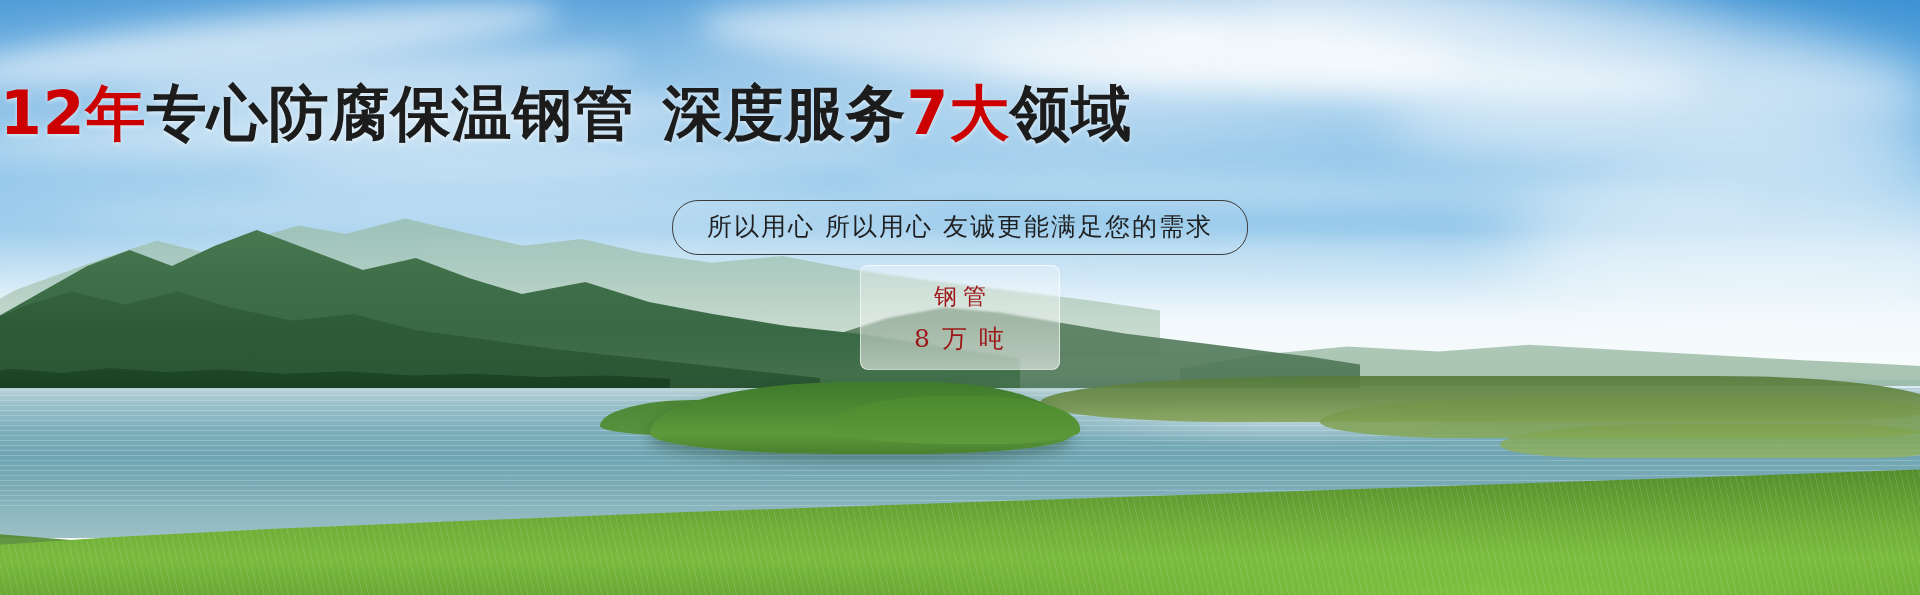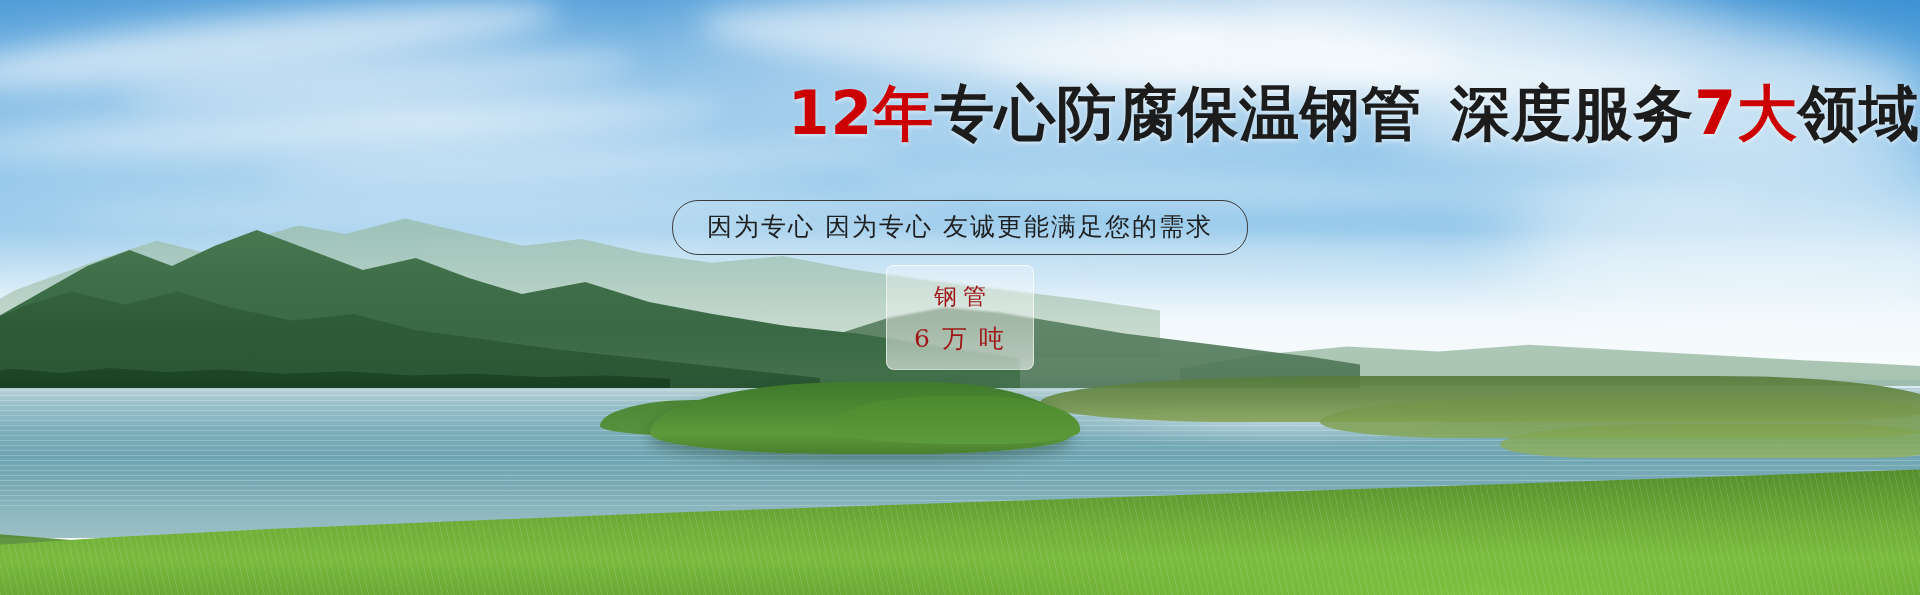--- a/index.html
+++ b/index.html
@@ -140,42 +140,42 @@
   .fg-left-shore {
     position:absolute; left:0; bottom:0; width:340px; height:92px;
     background:linear-gradient(to bottom, #4a832a 0%, #5d9731 100%);
     clip-path:polygon(0% 34%, 20% 40%, 44% 48%, 70% 58%, 100% 70%, 100% 100%, 0% 100%);
     opacity:.9;
   }
 
   
   .headline {
     position:absolute; left:0; right:0; top:83px;
-    text-align:right; white-space:nowrap;
+    text-align:left; white-space:nowrap;
     font-size:60px; font-weight:bold; letter-spacing:1px; line-height:1;
     font-family:"DejaVu Sans","Liberation Sans",sans-serif;
     text-shadow:0 2px 4px rgba(255,255,255,.55);
   }
   .hl-red   { color:#cc0000; }
   .hl-black { color:#1c1c1c; }
   .hl-gap   { display:inline-block; width:28px; }
 
   .subtitle-pill {
     position:absolute; left:50%; top:200px; transform:translateX(-50%);
     padding:9px 34px 11px;
     border:1.6px solid #3c3c3c; border-radius:26px;
     color:#1f1f1f; font-size:25px; letter-spacing:2px; white-space:nowrap;
     font-family:"DejaVu Sans","Liberation Sans",sans-serif;
     background:rgba(255,255,255,.06);
   }
 
   
   .cards { position:absolute; left:50%; top:265px; transform:translateX(-50%); display:flex; gap:6px; }
   .card {
-    width:148px; height:105px; border-radius:8px;
+    width:200px; height:105px; border-radius:8px;
     background:linear-gradient(to bottom, rgba(255,255,255,.30) 0%, rgba(255,255,255,.42) 55%, rgba(255,255,255,.58) 100%);
     border:1px solid rgba(255,255,255,.60);
     display:flex; flex-direction:column; align-items:center; justify-content:center;
     backdrop-filter:blur(1px);
   }
   .card-title {
     color:#9e1515; font-size:23px; letter-spacing:6px; margin-bottom:10px; padding-left:6px;
     font-family:"DejaVu Sans","Liberation Sans",sans-serif;
   }
   .card-value {
@@ -226,26 +226,26 @@
   <div class="island-b"></div>
 
   <div class="fg-left-shore"></div>
   <div class="fg-grass"></div>
   <div class="fg-grass-tex"></div>
 
   <div class="headline">
     <span class="hl-red">12年</span><span class="hl-black">专心防腐保温钢管</span><span class="hl-gap"></span><span class="hl-black">深度服务</span><span class="hl-red">7大</span><span class="hl-black">领域</span>
   </div>
 
-  <div class="subtitle-pill">因为专心  因为专心   友诚更能满足您的需求</div>
+  <div class="subtitle-pill">所以用心  所以用心   友诚更能满足您的需求</div>
 
   <div class="cards">
 
     <div class="card">
       <div class="card-title">钢管</div>
-      <div class="card-value"><span>6 万 吨</span><sup></sup></div>
+      <div class="card-value"><span>8 万 吨</span><sup></sup></div>
     </div>
 
 
 
   </div>
 
 </div>
 
 </body></html>

